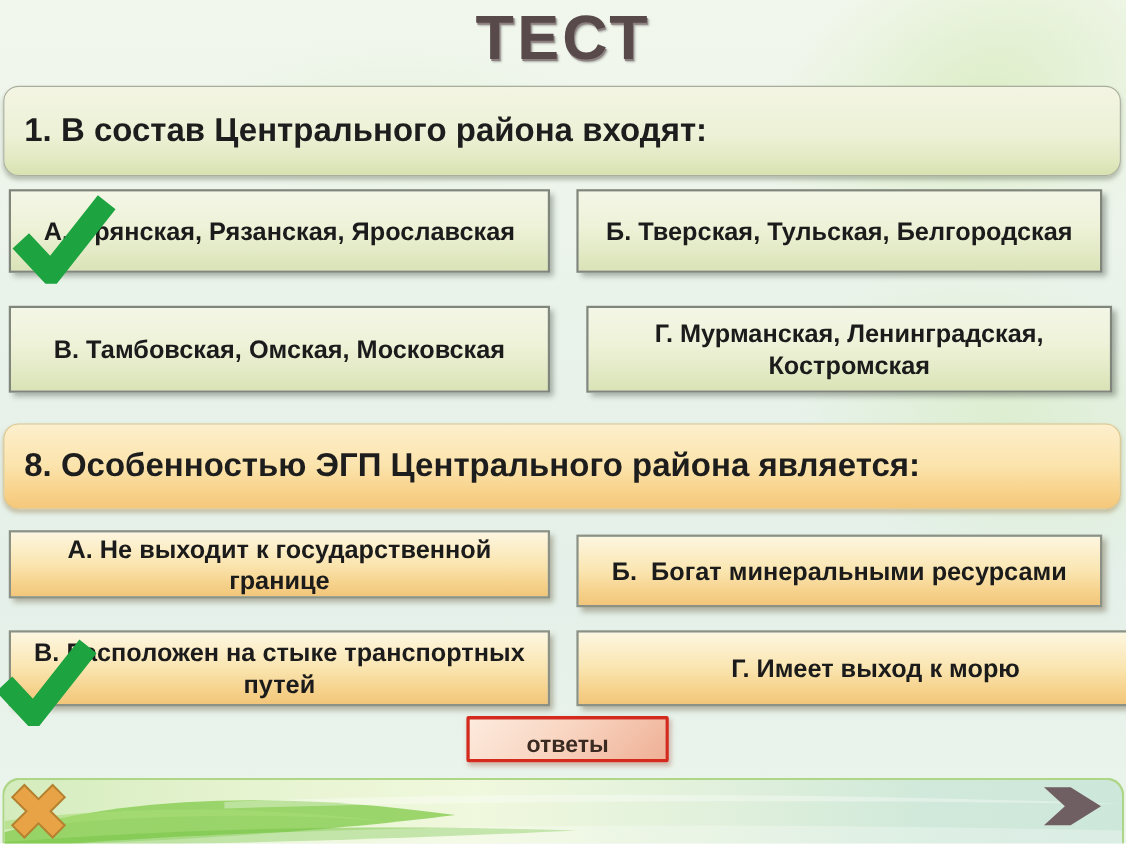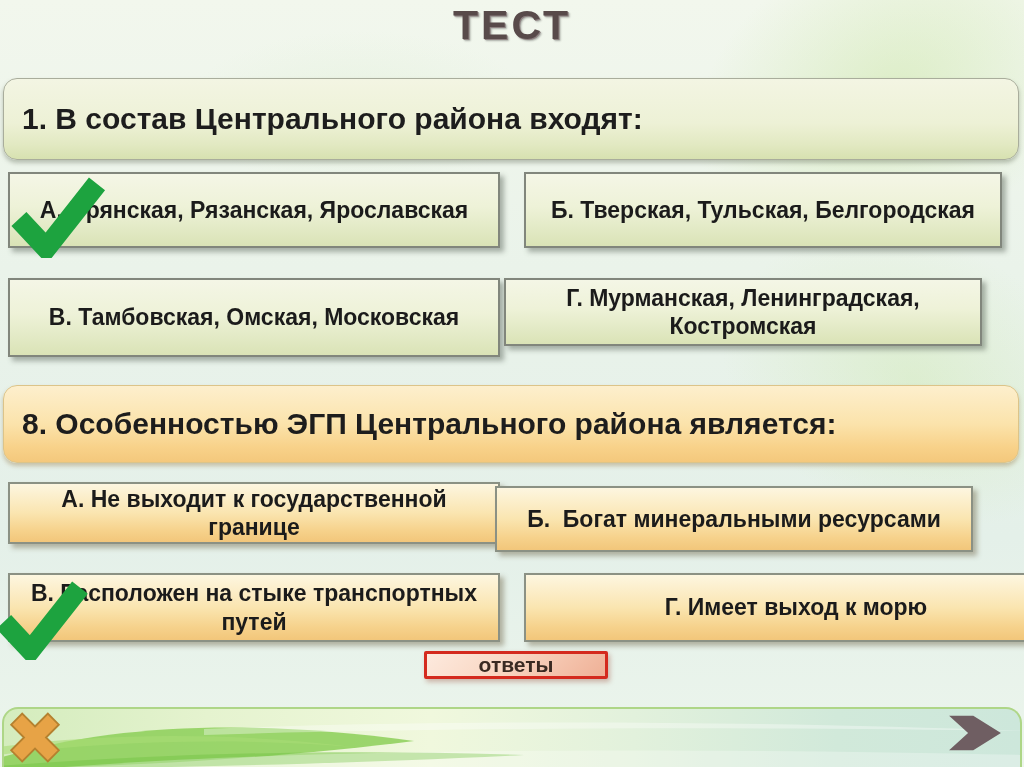--- a/index.html
+++ b/index.html
@@ -14,21 +14,21 @@
     background:radial-gradient(ellipse at center, rgba(198,228,155,.45), rgba(198,228,155,0) 70%);
     transform:rotate(-25deg);}
   .leaf2{top:240px; right:-90px; width:400px; height:280px; border-radius:50%;
     background:radial-gradient(ellipse at center, rgba(200,230,160,.35), rgba(200,230,160,0) 70%);
     transform:rotate(20deg);}
   .leaf3{top:30px; left:180px; width:360px; height:160px; border-radius:50%;
     background:radial-gradient(ellipse at center, rgba(225,240,215,.5), rgba(225,240,215,0) 70%);}
 
   .title{
     position:absolute; top:2px; left:0; width:100%; margin:0;
-    text-align:center; font-size:41px; font-weight:bold; letter-spacing:3px;
+    text-align:center; font-size:57px; font-weight:bold; letter-spacing:3px;
     color:#584a4a;
     text-shadow:1px 1px 0 #8d8080, 2px 2px 2px rgba(0,0,0,.3);
   }
 
   .qbanner{
     position:absolute; left:3px; width:1016px; box-sizing:border-box;
     border-radius:14px; display:flex; align-items:center; padding:0 18px;
     font-size:30px; color:#1d1d1d; font-weight:600;
   }
   .q1{top:78px; height:82px;
@@ -44,36 +44,36 @@
     line-height:1.22; padding:4px 12px; font-weight:600; cursor:pointer;
   }
   .g{background:linear-gradient(#f4f6e6 0%,#eef2d8 45%,#e3eac6 75%,#dae3b6 100%);
      border:2px solid #81867c; box-shadow:4px 4px 5px rgba(80,90,80,.45);}
   .o{background:linear-gradient(#fdf6e0 0%,#fae5b0 50%,#f6d28c 80%,#f2c67a 100%);
      border:2px solid #8b9184; box-shadow:4px 4px 5px rgba(110,100,70,.45);}
 
   .p1a{left:8px;  top:172px; width:492px; height:76px}
   .p1b{left:524px; top:172px; width:478px; height:76px}
   .p1v{left:8px;  top:278px; width:492px; height:79px}
-  .p1g{left:504px; top:278px; width:478px; height:68px}
+  .p1g{left:533px; top:278px; width:478px; height:79px}
   .p2a{left:8px;  top:482px; width:492px; height:62px}
-  .p2b{left:495px; top:486px; width:478px; height:66px}
+  .p2b{left:524px; top:486px; width:478px; height:66px}
   .p2v{left:8px;  top:573px; width:492px; height:69px}
   .p2g{left:524px; top:573px; width:544px; height:69px}
 
   .check{position:absolute; z-index:6; pointer-events:none;}
   .check1{left:6px;  top:176px; width:100px; height:82px;}
   .check2{left:-8px; top:580px; width:96px;  height:80px;}
 
   .answers-btn{
-    position:absolute; left:424px; top:651px; width:184px; height:28px;
+    position:absolute; left:424px; top:651px; width:184px; height:42px;
     box-sizing:border-box; border:3px solid #d42a1e; border-radius:2px;
     background:linear-gradient(135deg,#fdeade 0%,#f9d6c2 45%,#efb096 100%);
     box-shadow:2px 3px 5px rgba(150,60,40,.35);
-    display:flex; align-items:center; justify-content:center;
+    display:flex; align-items:flex-end; justify-content:center;
     font-size:21px; font-weight:bold; color:#3a2a22; cursor:pointer;
   }
 
   .footer-band{
     position:absolute; left:2px; bottom:0; width:1020px; height:60px;
     box-sizing:border-box; border:2px solid #aed687; border-bottom:none;
     border-radius:16px 16px 0 0; overflow:hidden;
     background:linear-gradient(90deg,#d4ecbd 0%,#e5f3cf 20%,#f0f8dd 42%,#e2f1dc 62%,#d1e9da 82%,#cde7db 100%);
   }
   .footer-band svg{position:absolute; left:0; top:0;}

